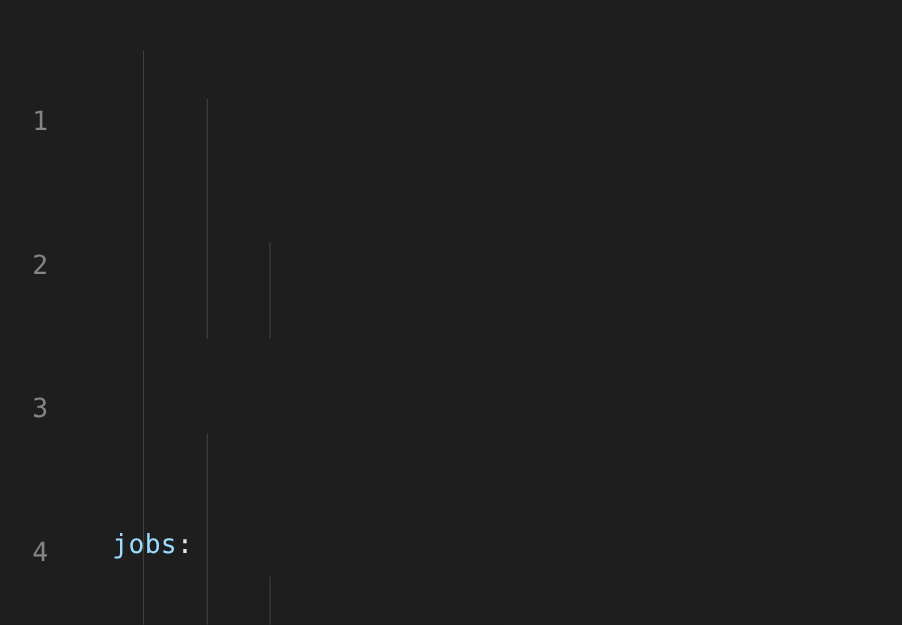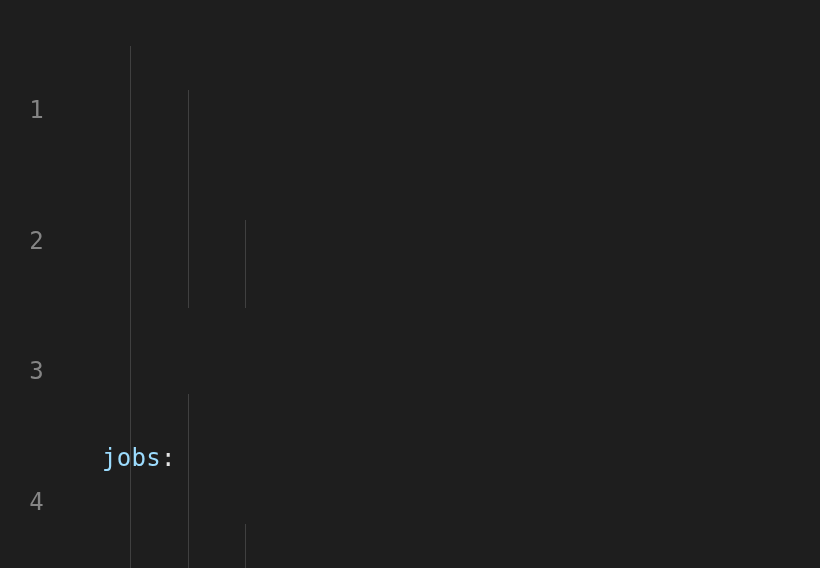--- a/index.html
+++ b/index.html
@@ -31,21 +31,21 @@
     position:relative;
     padding-left:40px;
     padding-top:2px;
   }
   .guide{
     position:absolute;
     top:0;
     width:1px;
     background:#404040;
   }
-  .line{position:relative; height:43.5px;}
+  .line{position:relative; height:43.5px;margin-top:37px;}
   .ln{height:43.5px;}
   
   
   .key   {color:#9cdcfe;}       
   .colon {color:#e6e6e6;}
 </style>
 </head>
 <body>
 
 <div class="editor">

